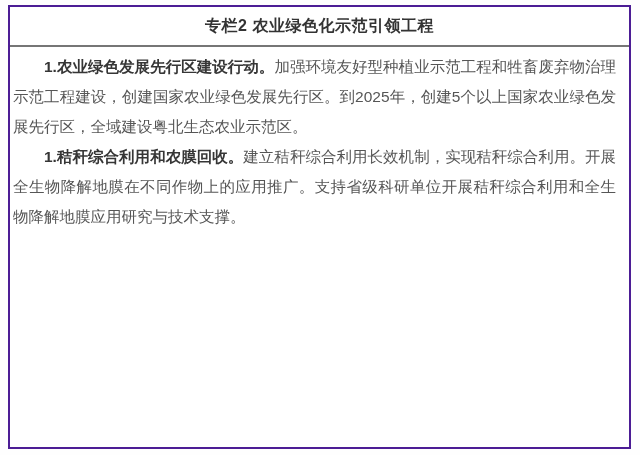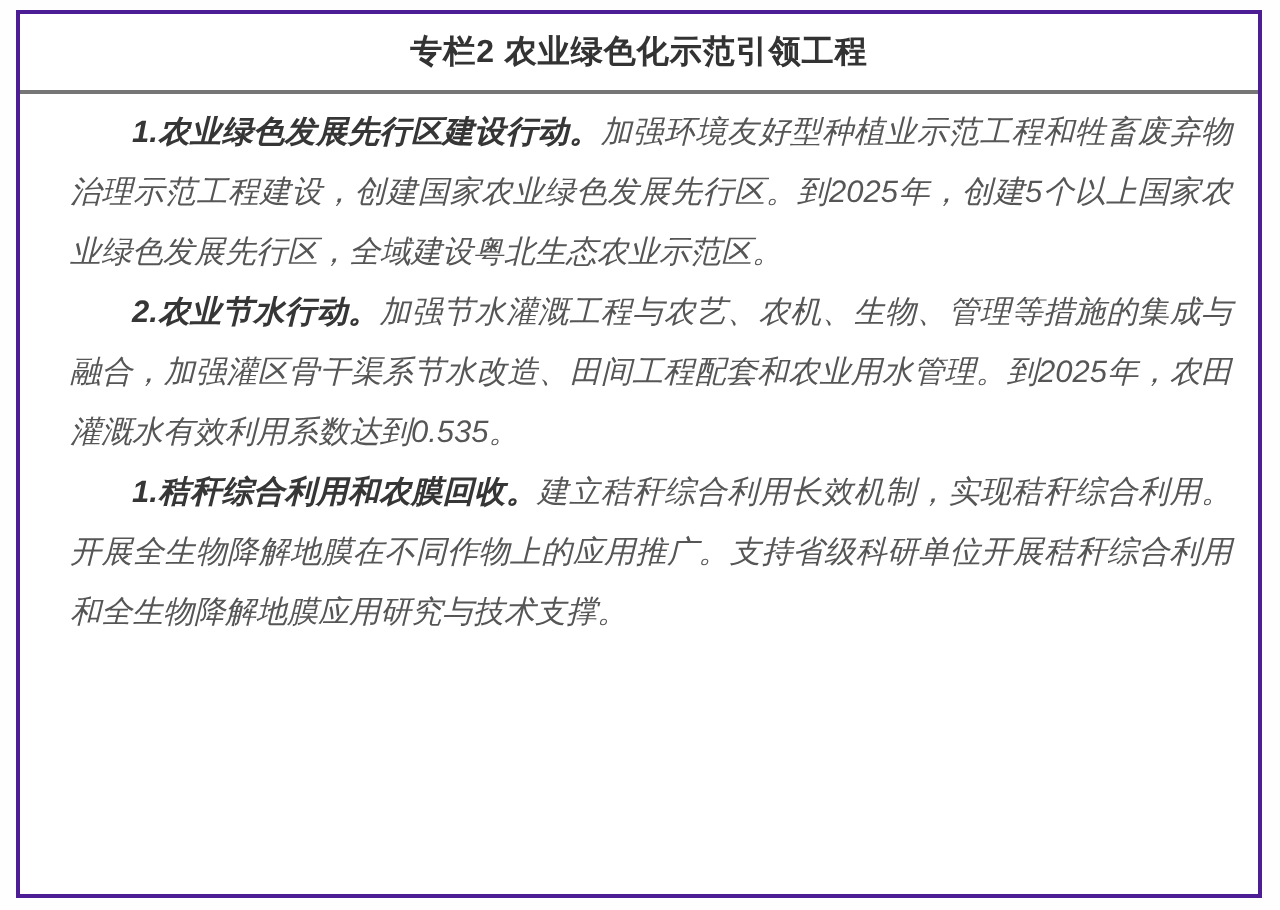--- a/index.html
+++ b/index.html
@@ -40,23 +40,22 @@
   }
   .panel-title {
     font-size: 16px;
     font-weight: bold;
     color: #333333;
     letter-spacing: 0.5px;
   }
   .panel-body {
     box-sizing: border-box;
     flex: 1 1 auto;
-    padding: 5px 13px 0 25px;
+    padding: 5px 13px 0 3px;
     overflow: hidden;
-    font-style: italic;
   }
   .para {
     margin: 0;
     text-indent: 2em;
     text-align: justify;
     font-size: 15.5px;
     line-height: 30px;
     color: #565656;
     text-justify: inter-character;
   }
@@ -71,20 +70,19 @@
 <div class="page">
   <div class="panel">
 
     <div class="panel-header">
       <span class="panel-title">专栏2 农业绿色化示范引领工程</span>
     </div>
 
     <div class="panel-body">
       <p class="para"><span class="lead">1.农业绿色发展先行区建设行动。</span><span>加强环境友好型种植业示范工程和牲畜废弃物治理示范工程建设，创建国家农业绿色发展先行区。到2025年，创建5个以上国家农业绿色发展先行区，全域建设粤北生态农业示范区。</span></p>
 
-      <p class="para"><span class="lead">2.农业节水行动。</span><span>加强节水灌溉工程与农艺、农机、生物、管理等措施的集成与融合，加强灌区骨干渠系节水改造、田间工程配套和农业用水管理。到2025年，农田灌溉水有效利用系数达到0.535。</span></p>
 
 
       <p class="para"><span class="lead">1.秸秆综合利用和农膜回收。</span><span>建立秸秆综合利用长效机制，实现秸秆综合利用。开展全生物降解地膜在不同作物上的应用推广。支持省级科研单位开展秸秆综合利用和全生物降解地膜应用研究与技术支撑。</span></p>
     </div>
 
   </div>
 </div>
 
 </body></html>

